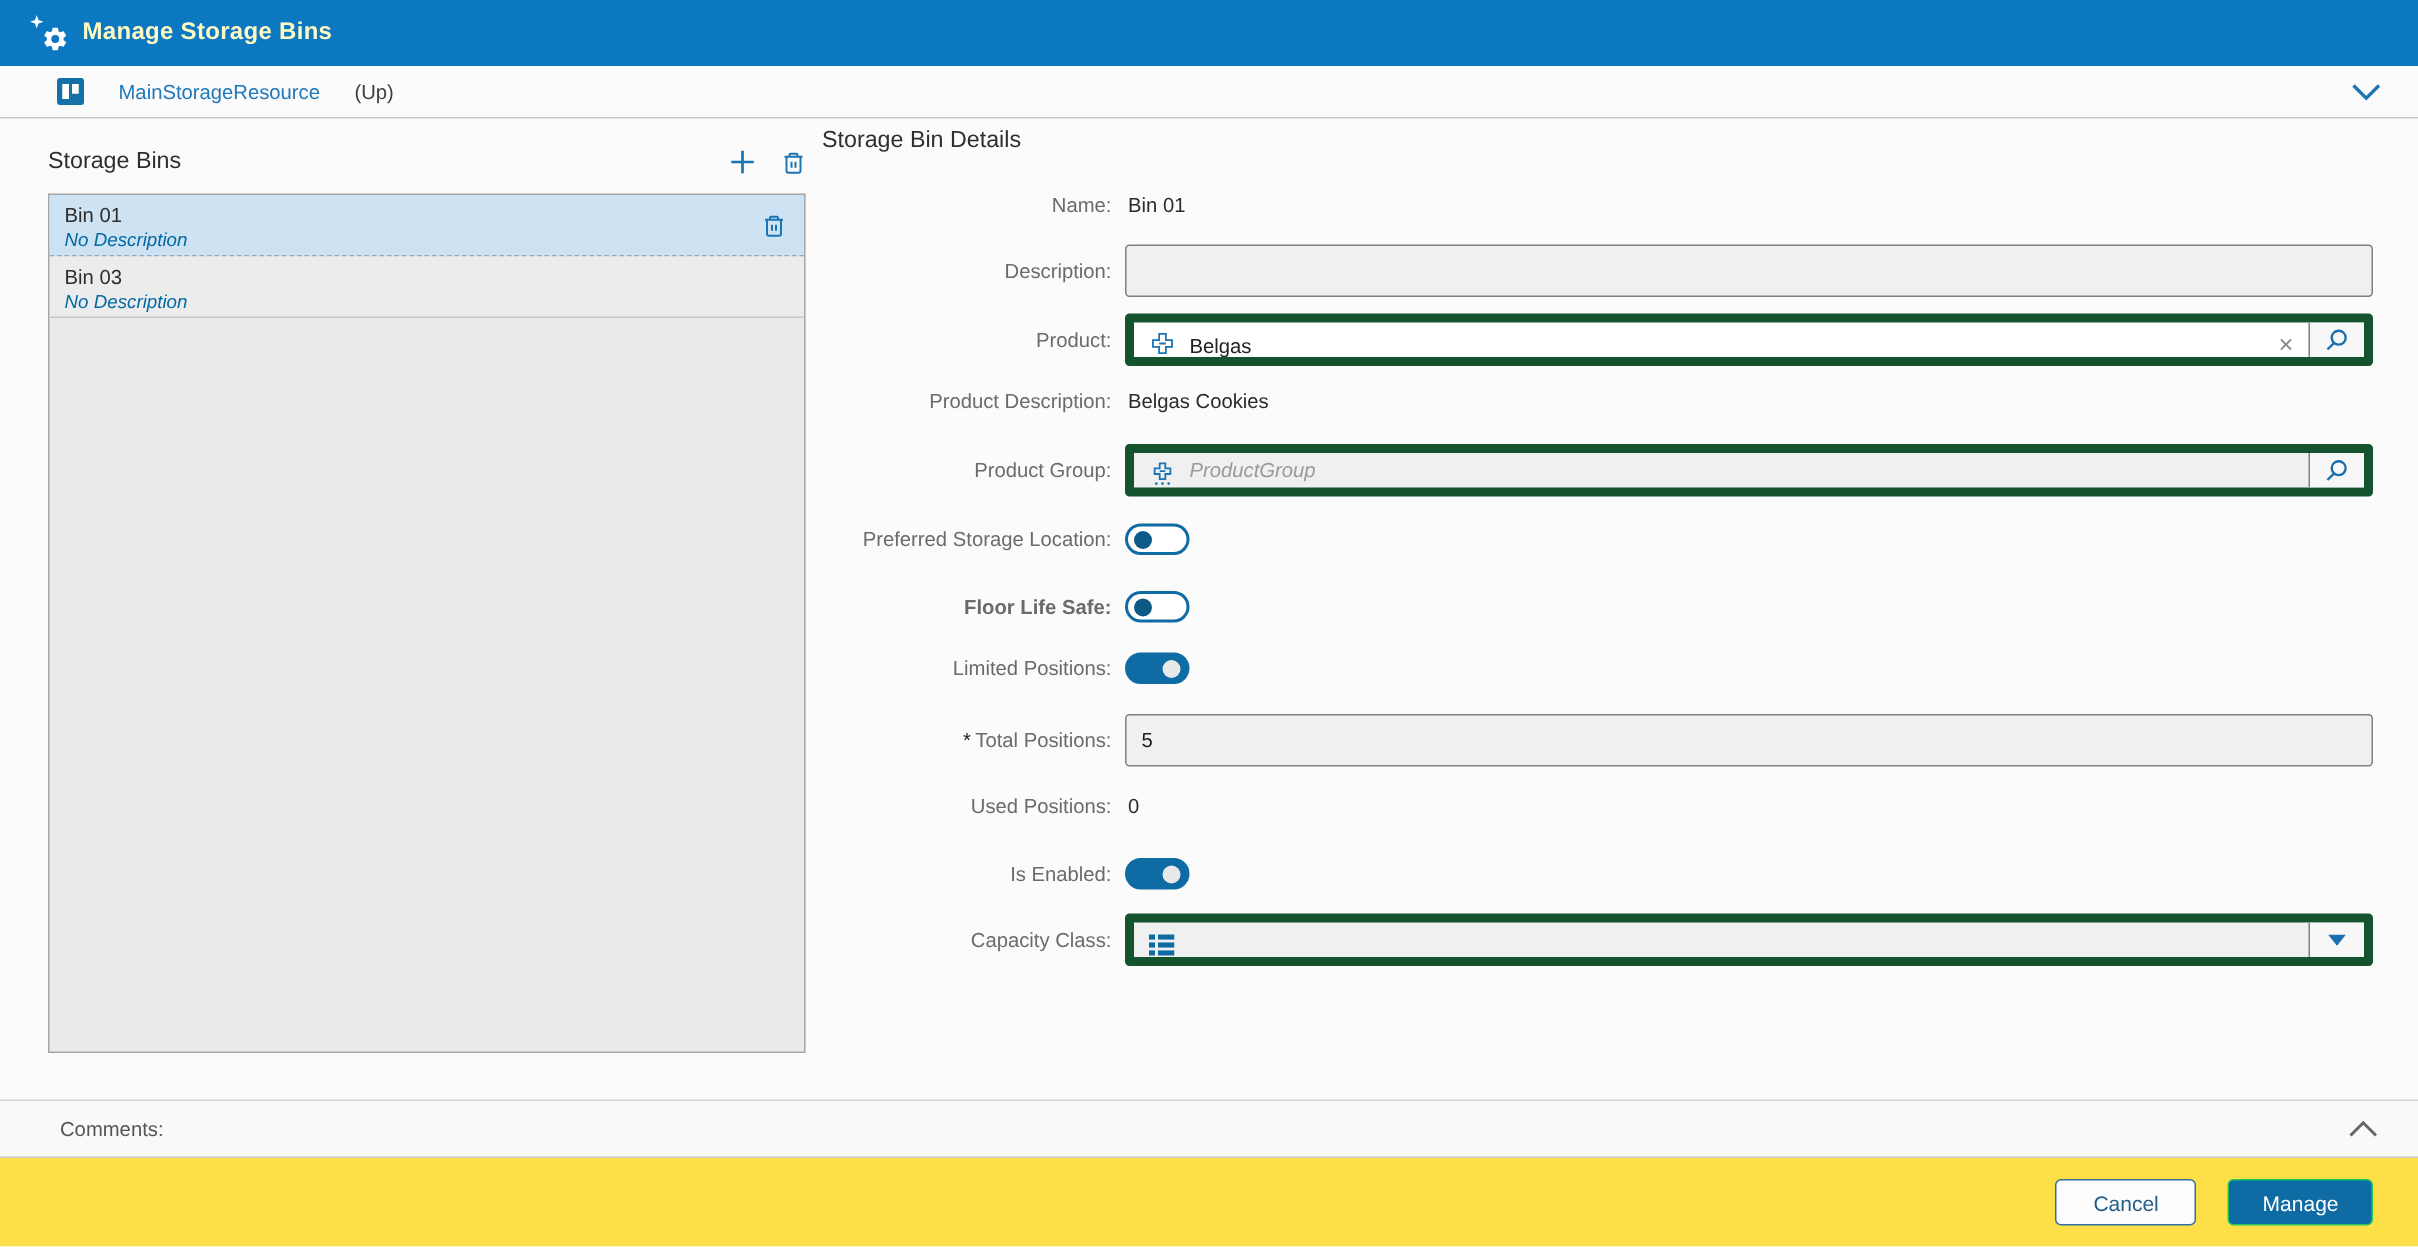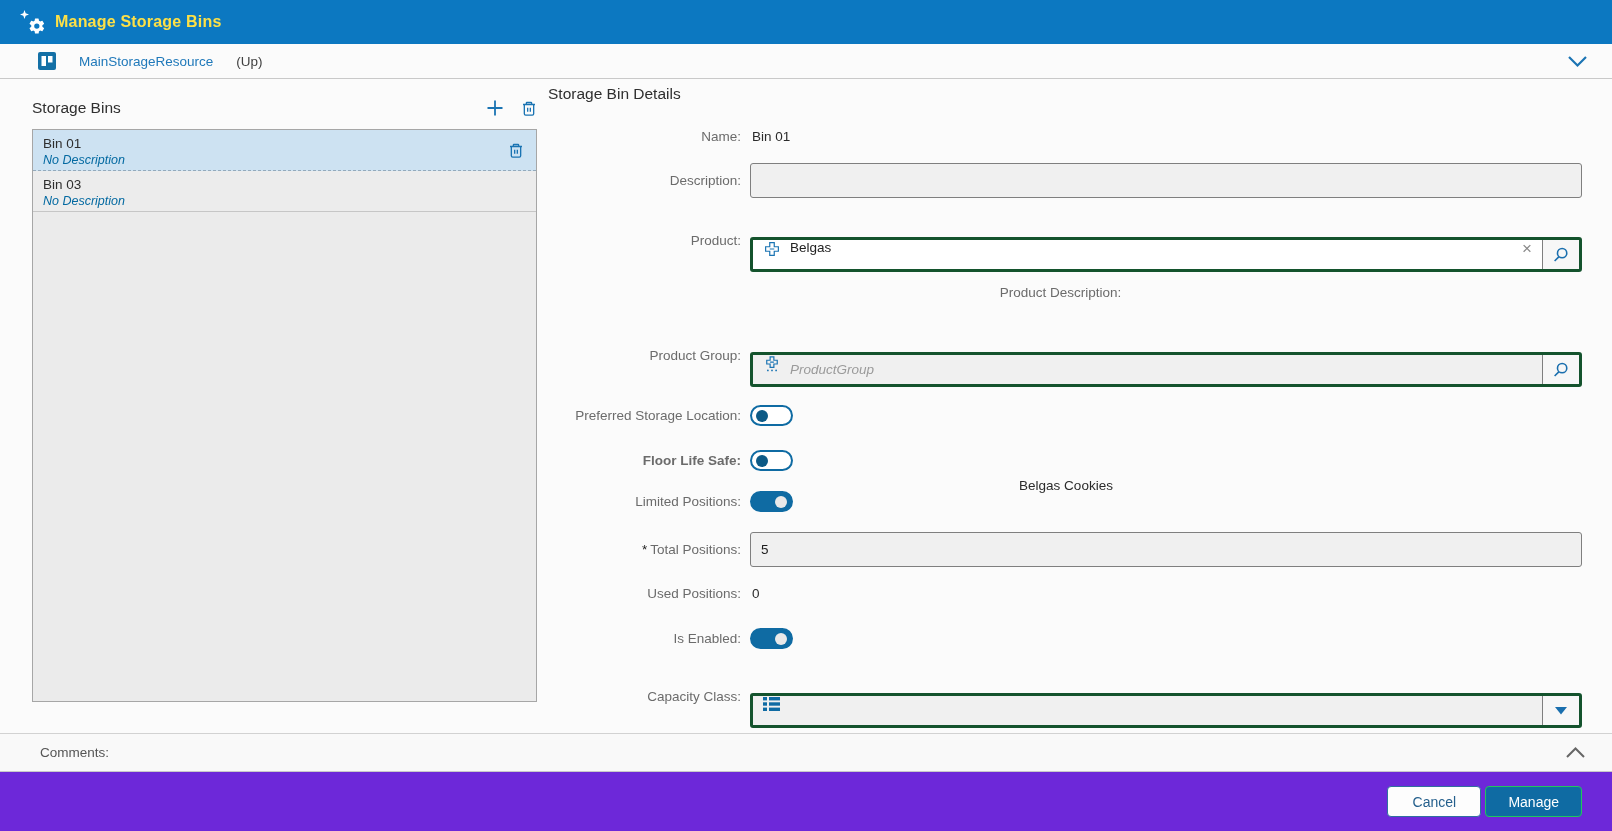--- a/index.html
+++ b/index.html
@@ -13,21 +13,21 @@
   svg { display:block; }
 
   
   .titlebar {
     position:absolute; top:0; left:0; right:0; height:44px;
     background:#0c78c1; display:flex; align-items:center; padding-left:20px;
   }
   .gear-wrap { position:relative; width:26px; height:26px; margin-right:9px; }
   .gear-wrap .gear { position:absolute; right:0; bottom:0; }
   .gear-wrap .sparkle { position:absolute; left:0; top:1px; }
-  .titlebar h1 { color:#fde047; font-size:16px; font-weight:600; letter-spacing:.2px; }
+  .titlebar h1 { color:#fef9c3; font-size:16px; font-weight:600; letter-spacing:.2px; }
 
   
   .resbar {
     position:absolute; top:44px; left:0; right:0; height:35px;
     background:#fbfbfb; border-bottom:1px solid #c9c9c9;
     display:flex; align-items:center; padding:0 24px 0 38px; gap:23px;
   }
   .res-link { color:#2079ba; font-size:13.5px; text-decoration:none; cursor:pointer; }
   .res-up { color:#3f3f3f; font-size:13.5px; }
   .resbar .expander { margin-left:auto; cursor:pointer; }
@@ -64,22 +64,22 @@
   .fctrl { flex:1; display:flex; align-items:center; }
   .fvalue { font-size:13.5px; color:#2b2b2b; padding-left:2px; }
 
   .tinput {
     width:100%; height:35px; border:1px solid #7f7f7f; border-radius:3px;
     background:#f0f0f0; font-family:inherit; font-size:13.5px; color:#1d1d1d;
     padding:0 10px; outline:none;
   }
 
   .combo {
-    width:100%; height:35px; border:3px solid #14532d; border-radius:3px;
-    display:flex; align-items:flex-start; overflow:hidden; background:#f0f0f0;margin-top:28px;
+    width:100%; height:35px; border:6px solid #14532d; border-radius:3px;
+    display:flex; align-items:flex-end; overflow:hidden; background:#f0f0f0;
   }
   .combo.white { background:#fff; }
   .combo .lead-icon { margin:0 9px 0 10px; flex:0 0 auto; }
   .combo .combo-text { flex:1; font-size:13.5px; color:#222; }
   .combo input {
     flex:1; height:100%; border:none; background:transparent; outline:none;
     font-family:inherit; font-size:13.5px; color:#222;
   }
   .combo input::placeholder { color:#9a9a9a; font-style:italic; }
   .clear-x {
@@ -108,23 +108,23 @@
   .comments-bar {
     position:absolute; top:733px; left:0; right:0; height:39px;
     background:#f9f9f9; border-top:1px solid #d2d2d2; border-bottom:1px solid #c9c9c9;
     display:flex; align-items:center; padding:0 26px 0 40px;
   }
   .comments-bar .clabel { font-size:13.5px; color:#555; }
   .comments-bar .expander { margin-left:auto; cursor:pointer; }
 
   .footer {
     position:absolute; top:772px; left:0; right:0; bottom:0;
-    background:#6d28d9;
+    background:#fde047;
     display:flex; justify-content:flex-end; align-items:flex-start;
-    gap:4px; padding:14px 30px 0 0;
+    gap:21px; padding:14px 30px 0 0;
   }
   .btn {
     height:31px; min-width:94px; padding:0 22px; border-radius:4px;
     font-family:inherit; font-size:14px; cursor:pointer;
   }
   .btn.secondary { background:#fdfdfd; border:1px solid #2f6f9f; color:#245f8c; }
   .btn.primary { background:#0f6ba3; border:1px solid #22c55e; color:#fff; }
 </style>
 </head>
 <body>
@@ -222,21 +222,21 @@
           <button class="combo-btn">
             <svg width="18" height="18" viewBox="0 0 24 24" fill="none" stroke="#1a6fae" stroke-width="2.1">
                 <circle cx="13.5" cy="9.5" r="6.2"></circle>
                 <path d="M9 14.5L3.5 20"></path>
               </svg>
           </button>
         </span>
       </span>
     </div>
 
-    <div class="frow" style="margin-top:13px; height:20px;flex-direction:column;">
+    <div class="frow" style="margin-top:13px; height:20px;">
       <span class="flabel">Product Description:</span>
       <span class="fvalue">Belgas Cookies</span>
     </div>
 
     <div class="frow" style="margin-top:19px;">
       <span class="flabel">Product Group:</span>
       <span class="fctrl">
         <span class="combo">
           <span class="lead-icon">
             <svg width="18" height="18" viewBox="0 0 24 24">

